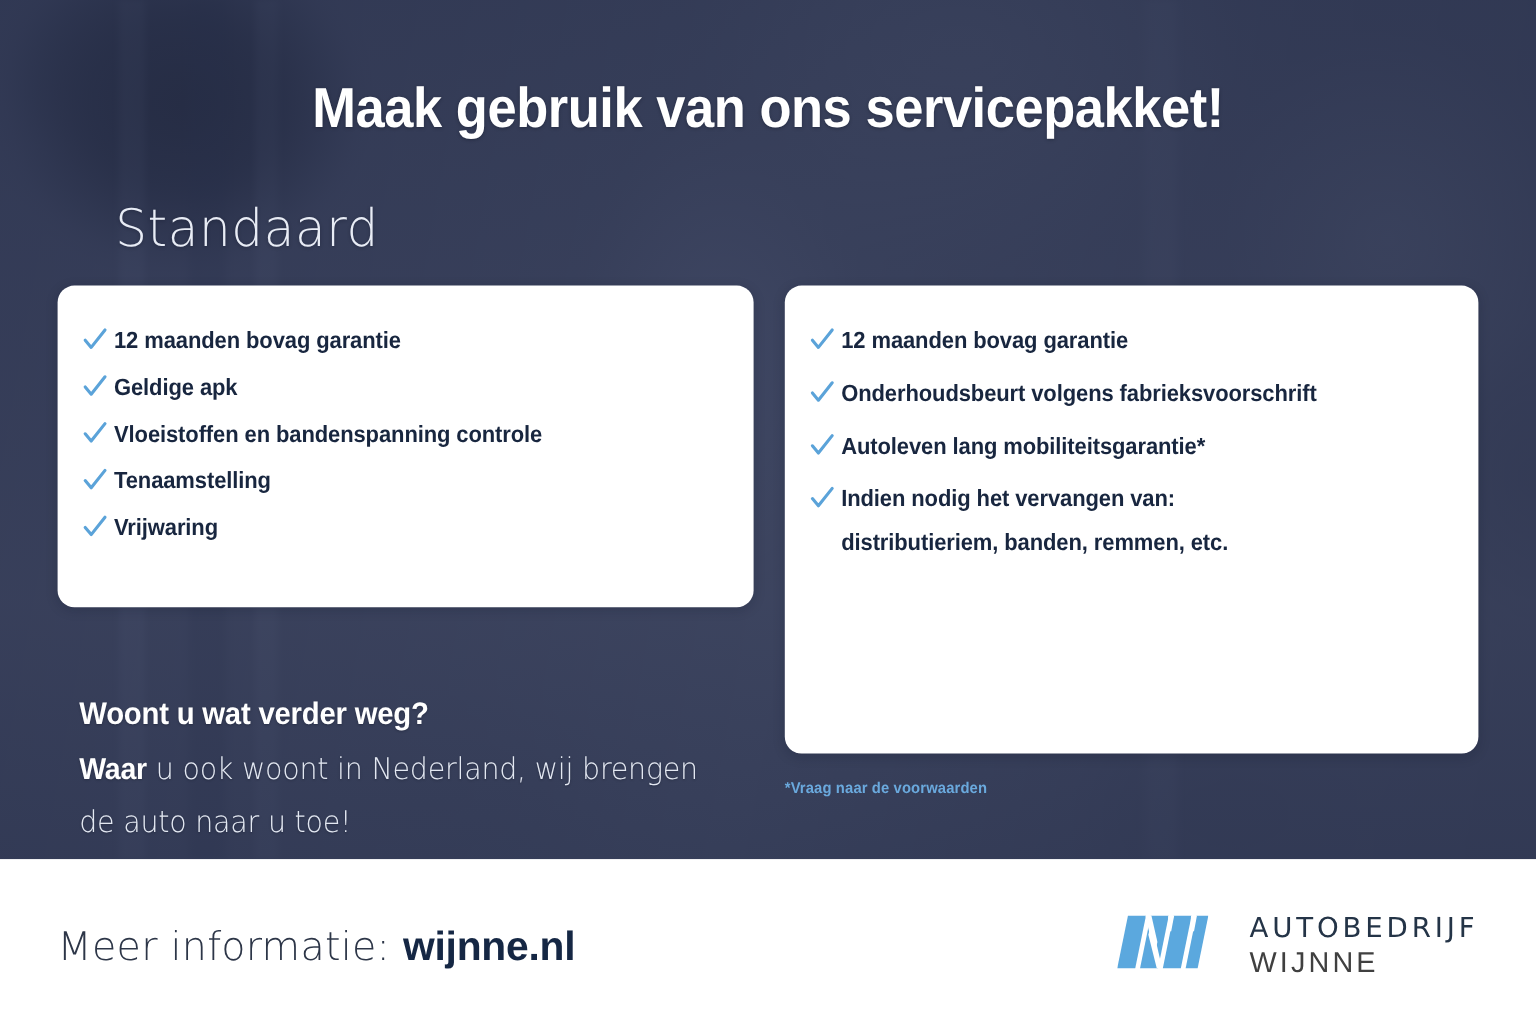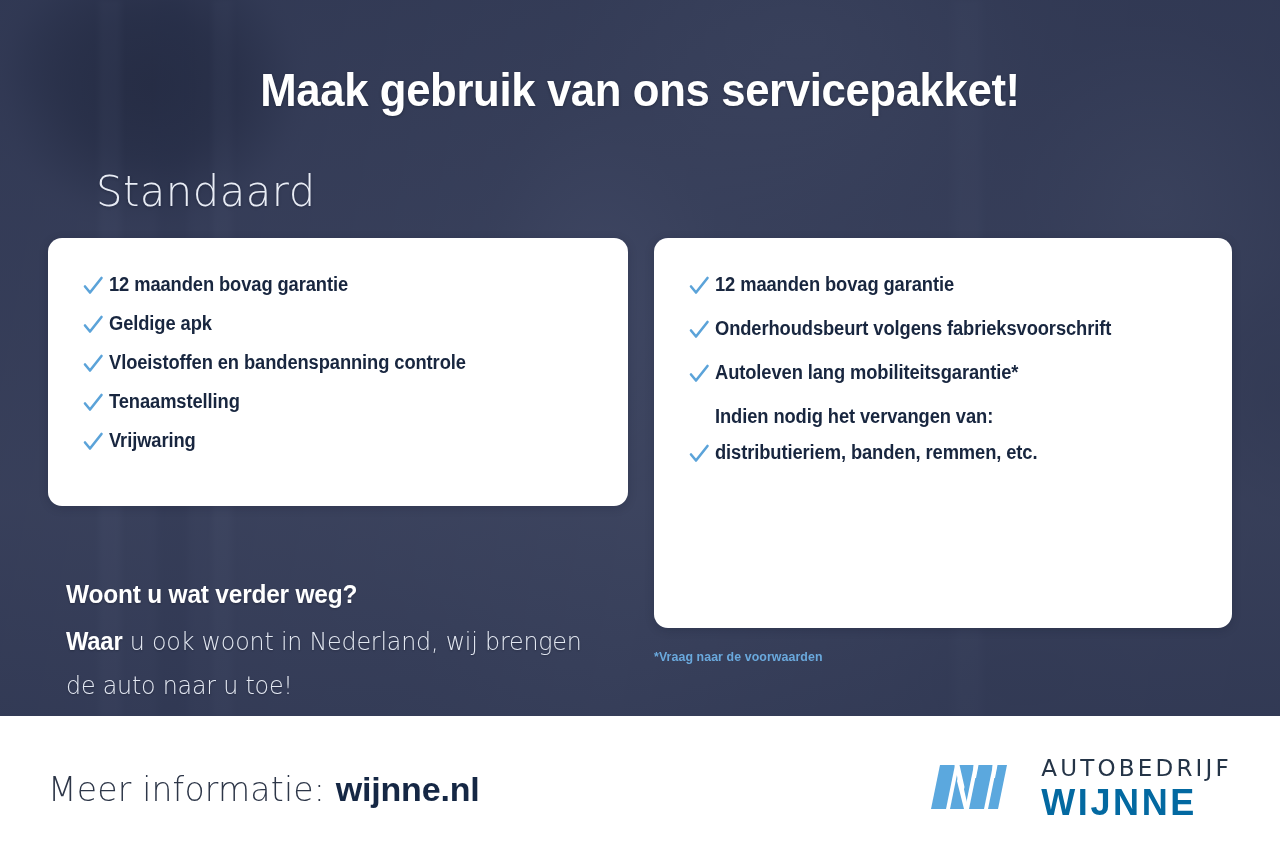--- a/index.html
+++ b/index.html
@@ -126,24 +126,23 @@
     border-radius: 14px;
     box-shadow: 0 2px 10px rgba(12,17,32,0.18);
   }
   .card-left  { left: 48px;  top: 238px; width: 580px; height: 268px; padding: 33px 0 0 0; }
   .card-right { left: 654px; top: 238px; width: 578px; height: 390px; padding: 33px 0 0 0; }
 
   .feature-list { list-style: none; }
 
   .feature-item {
     display: flex;
-    align-items: flex-end;
+    align-items: flex-start;
     margin-bottom: 13px;
     padding-left: 20px;
-    margin-left: 14px;
   }
   .card-right .feature-item { margin-bottom: 18px; }
 
   .check-icon {
     flex: 0 0 auto;
     width: 22px;
     height: 22px;
     margin-right: 5px;
     margin-top: 1px;
   }
@@ -247,42 +246,41 @@
     letter-spacing: -0.2px;
   }
 
   
   .logo {
     position: absolute;
     right: 48px;
     top: 50%;
     transform: translateY(-50%);
     display: flex;
-    align-items: center;
     gap: 34px;
   }
   .logo-mark { flex: 0 0 auto; }
   .logo-words {
     display: flex;
     flex-direction: column;
     line-height: 1;
   }
   .logo-word-top {
     font-family: "DejaVu Sans", sans-serif;
     font-weight: 400;
     font-size: 23px;
     letter-spacing: 3.2px;
     color: #243447;
   }
   .logo-word-bottom {
     font-family: "Liberation Sans", sans-serif;
-    font-weight: 700;
-    font-size: 36px;
+    font-weight: 400;
+    font-size: 24px;
     letter-spacing: 2.6px;
-    color: #0369a1;
+    color: #404040;
     margin-top: 5px;
   }
 </style>
 </head>
 <body>
 
 <div class="poster">
 
   <div class="hero">
     <div class="photo"></div>

